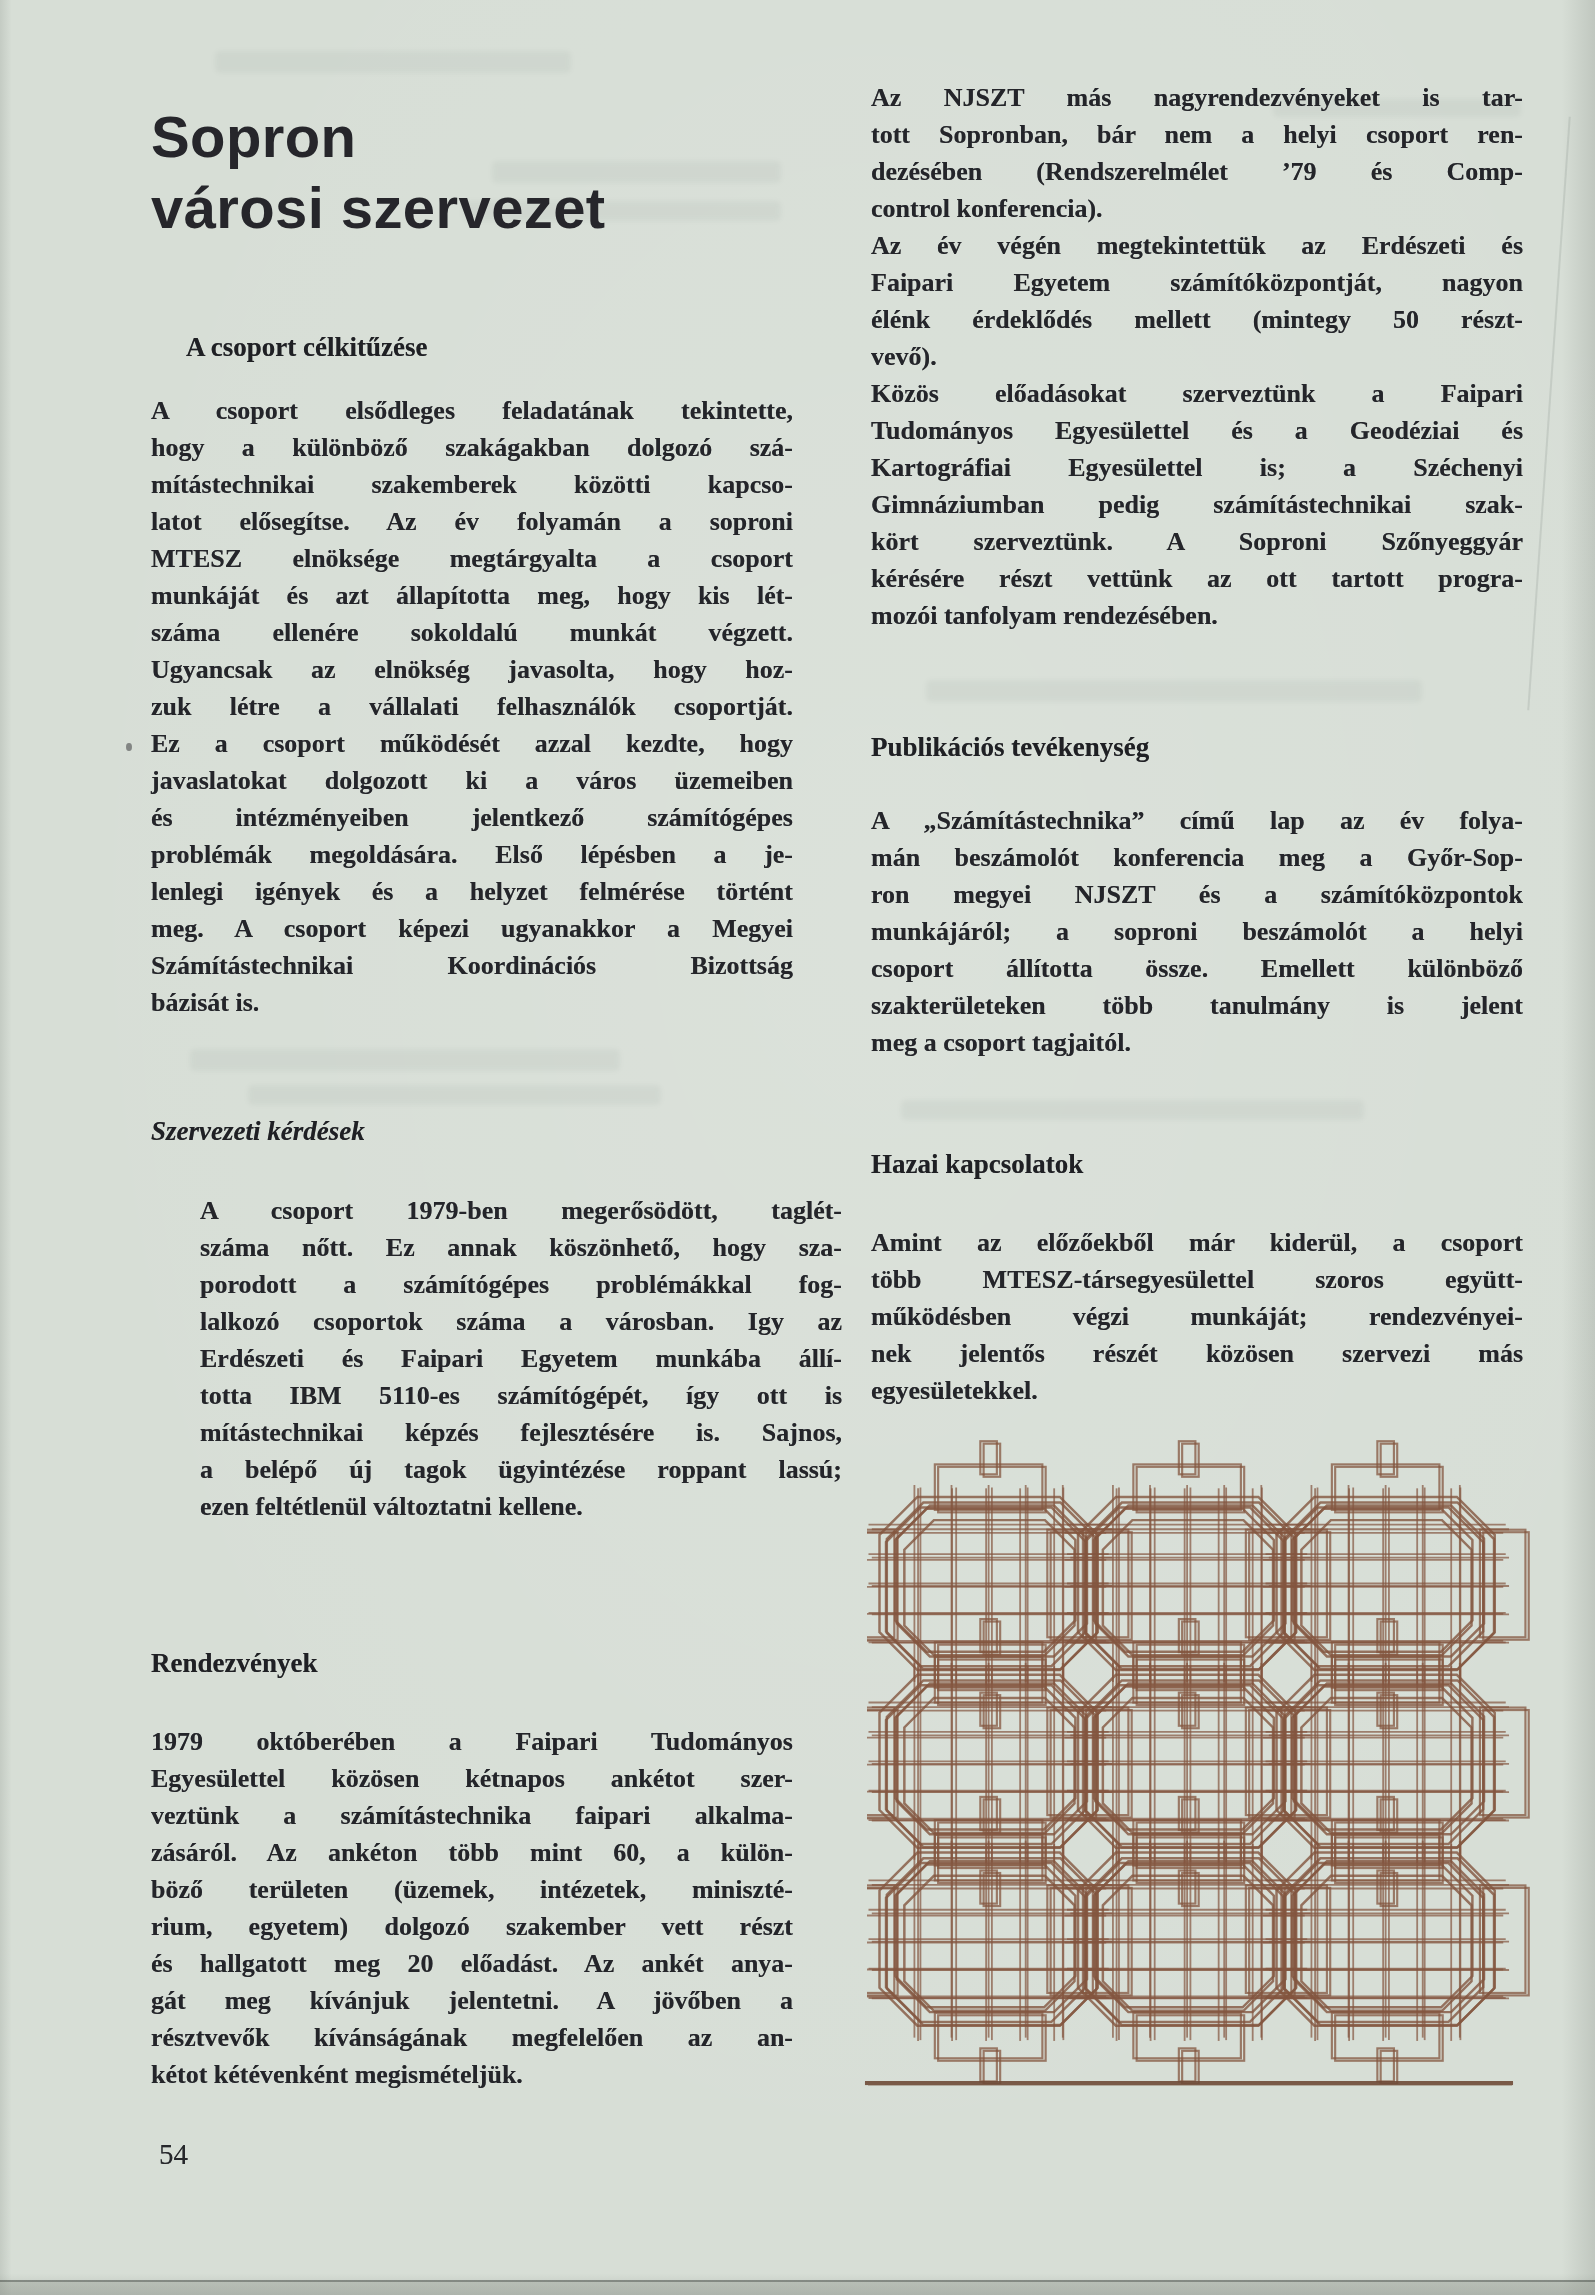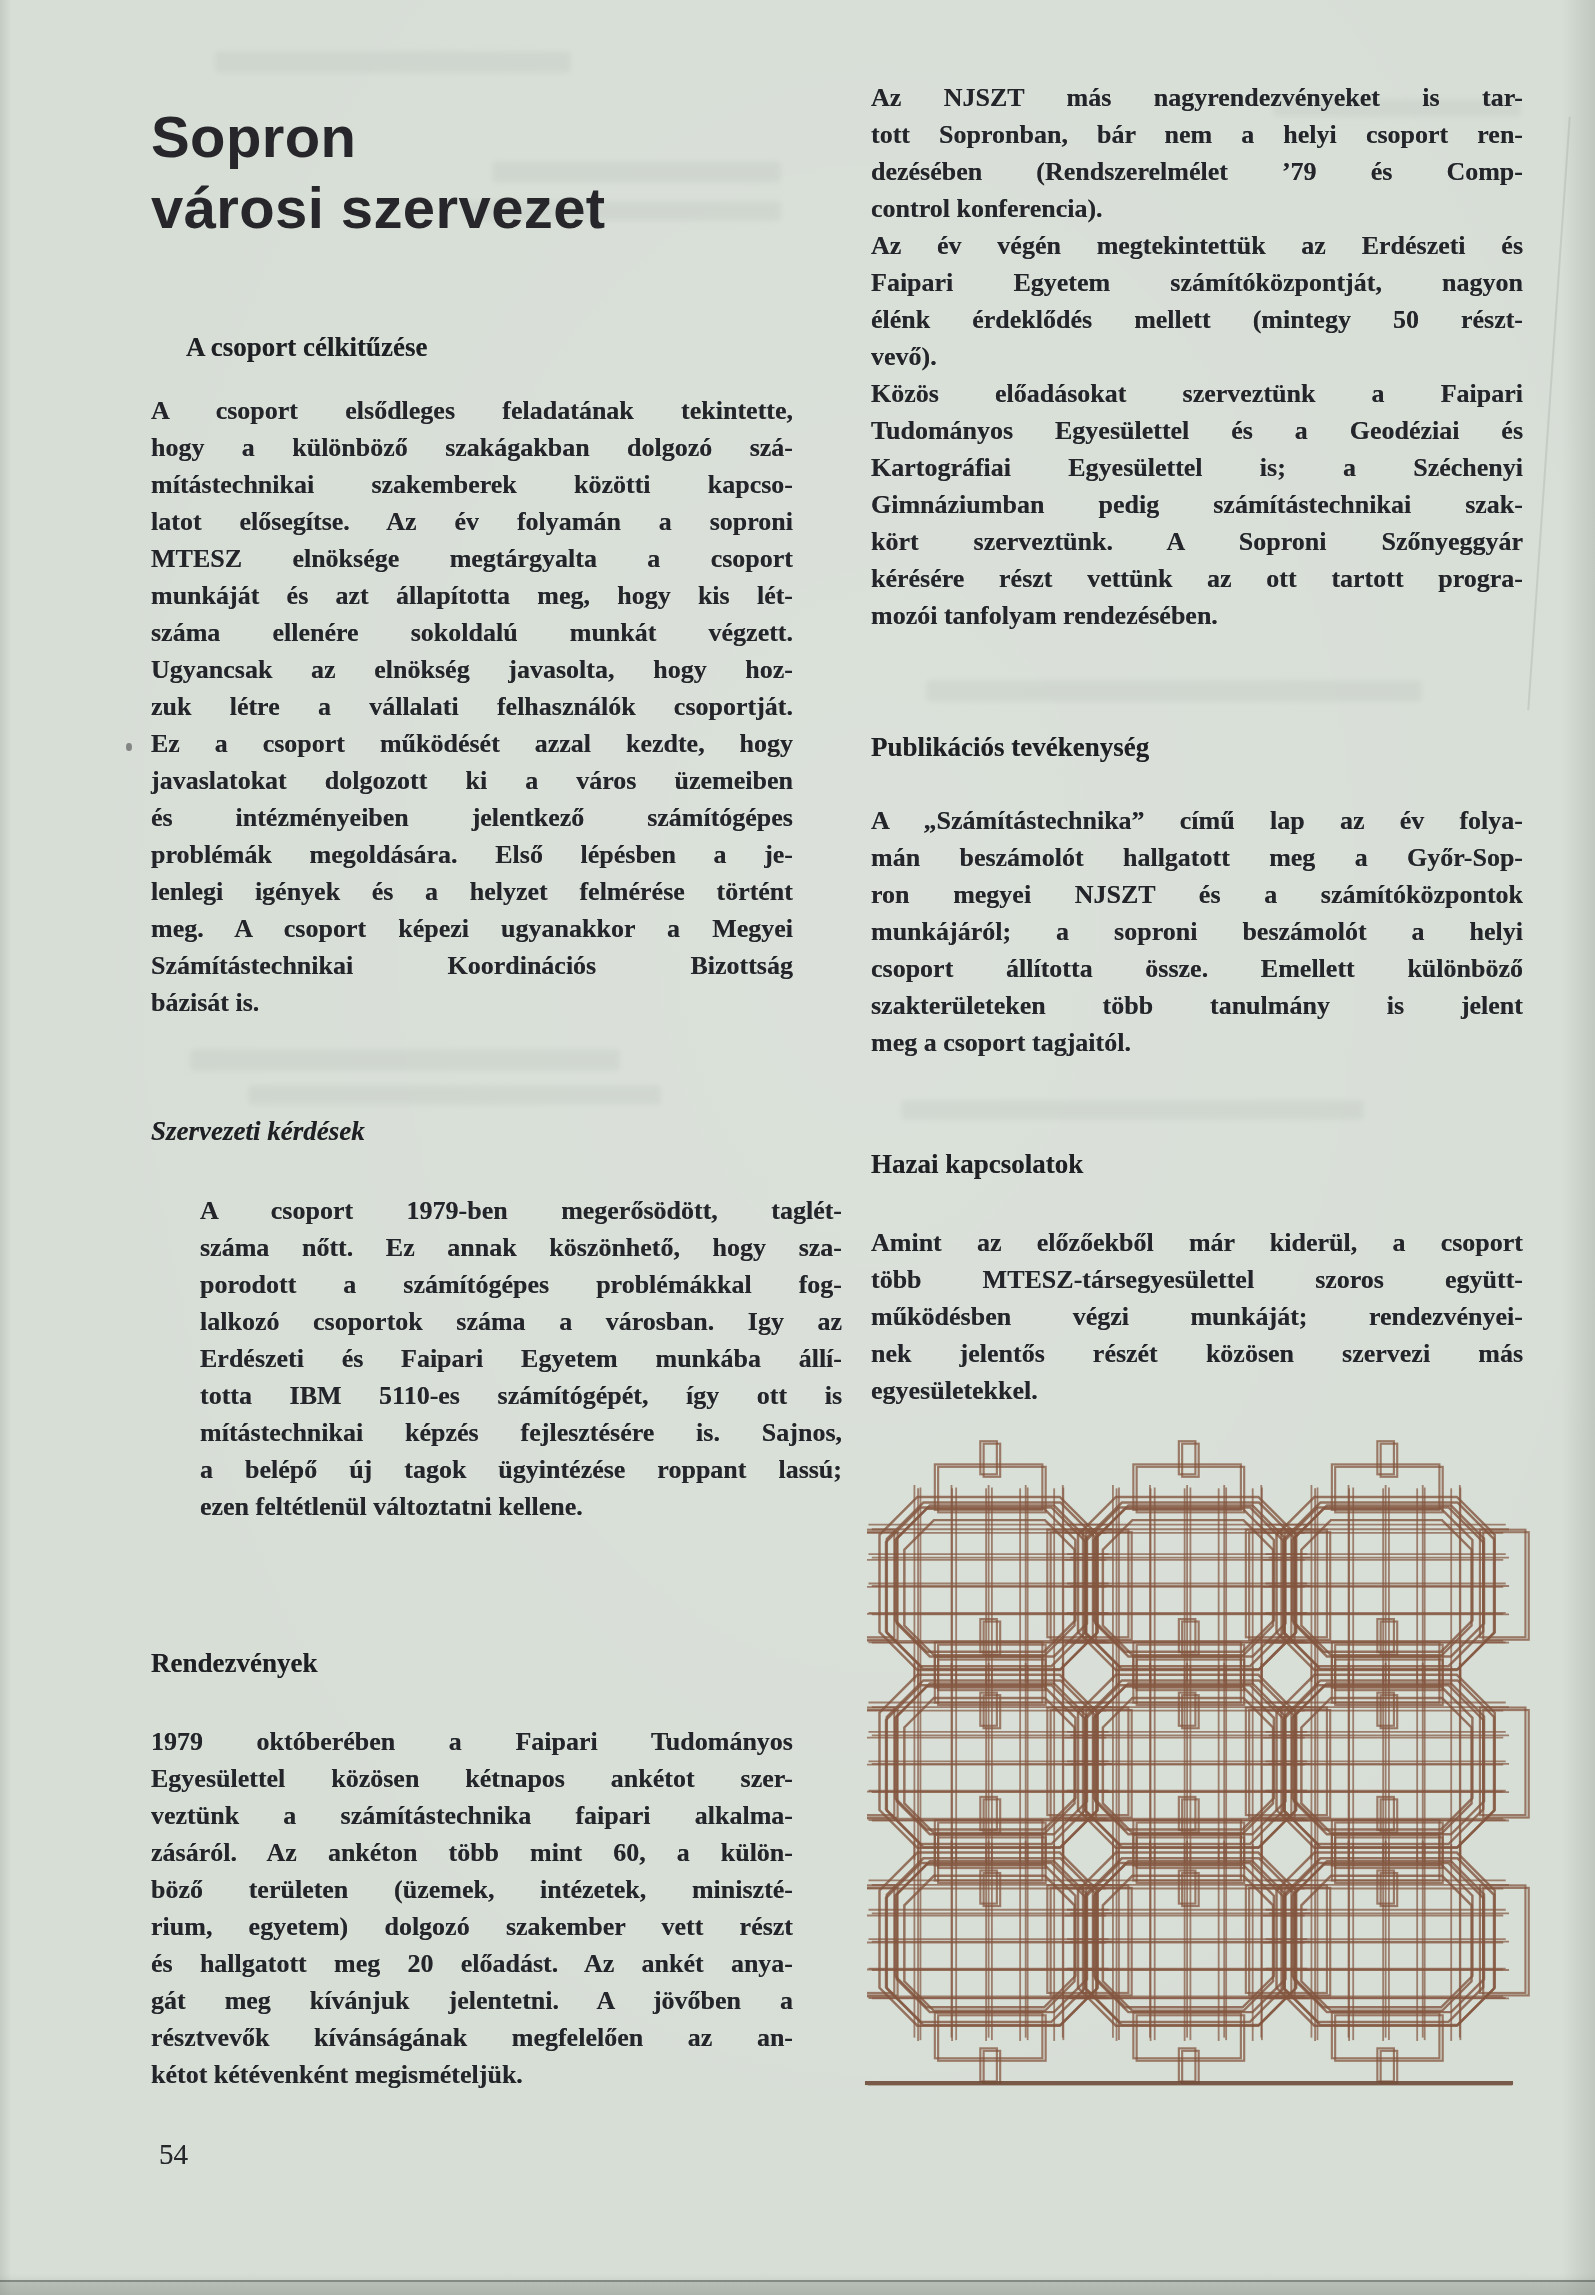--- a/index.html
+++ b/index.html
@@ -129,21 +129,21 @@
         <div class="tline">Gimnáziumban pedig számítástechnikai szak-</div>
         <div class="tline">kört szerveztünk. A Soproni Szőnyeggyár</div>
         <div class="tline">kérésére részt vettünk az ott tartott progra-</div>
         <div class="tline tlast">mozói tanfolyam rendezésében.</div>
       </div>
   </div>
 
   <div class="abs shead" style="left:871px;top:731px;width:652px;">Publikációs tevékenység</div>
   <div class="abs para" style="left:871px;top:802px;width:652px;">
       <div class="tline">A „Számítástechnika” című lap az év folya-</div>
-      <div class="tline">mán beszámolót hallgatott meg a Győr-Sop-</div>
+      <div class="tline">mán beszámolót konferencia meg a Győr-Sop-</div>
       <div class="tline">ron megyei NJSZT és a számítóközpontok</div>
       <div class="tline">munkájáról; a soproni beszámolót a helyi</div>
       <div class="tline">csoport állította össze. Emellett különböző</div>
       <div class="tline">szakterületeken több tanulmány is jelent</div>
       <div class="tline tlast">meg a csoport tagjaitól.</div>
     </div>
 
   <div class="abs shead" style="left:871px;top:1148px;width:652px;">Hazai kapcsolatok</div>
   <div class="abs para" style="left:871px;top:1224px;width:652px;">
       <div class="tline">Amint az előzőekből már kiderül, a csoport</div>

